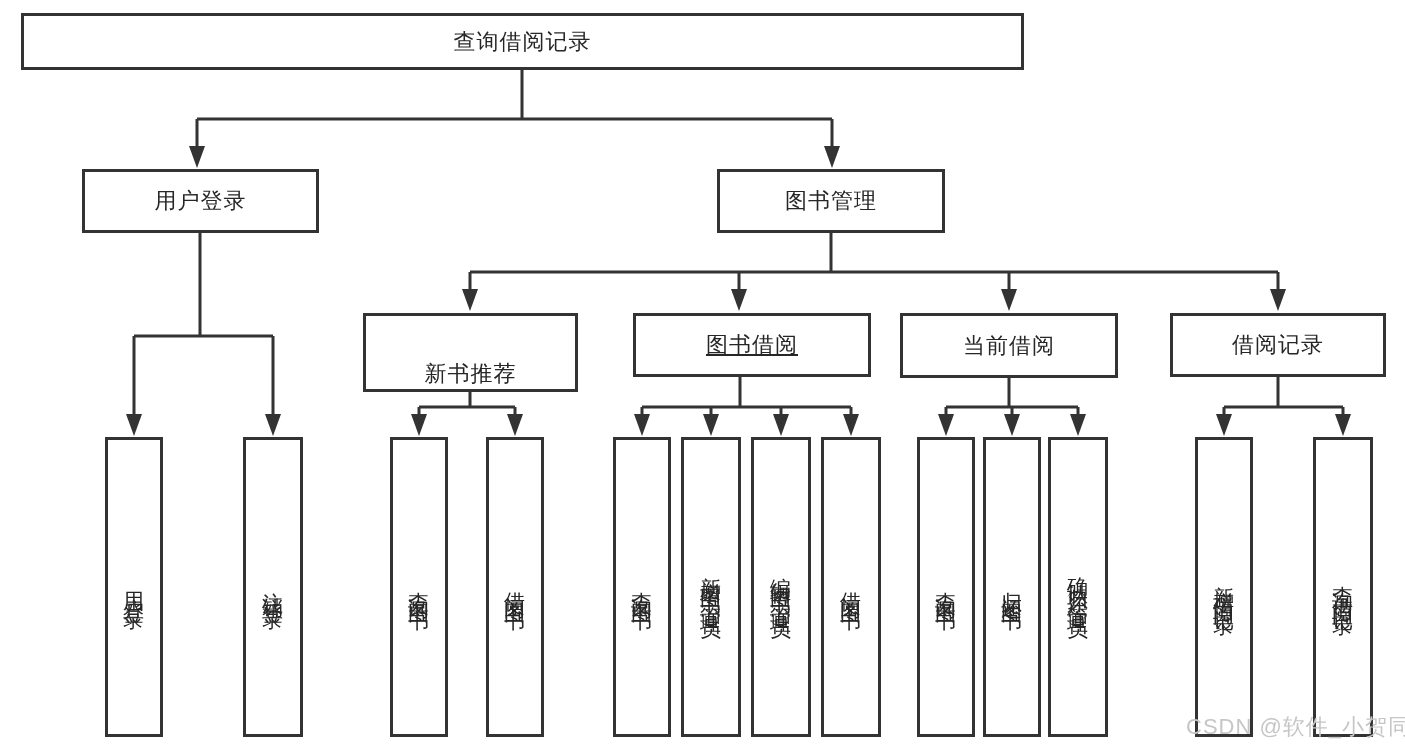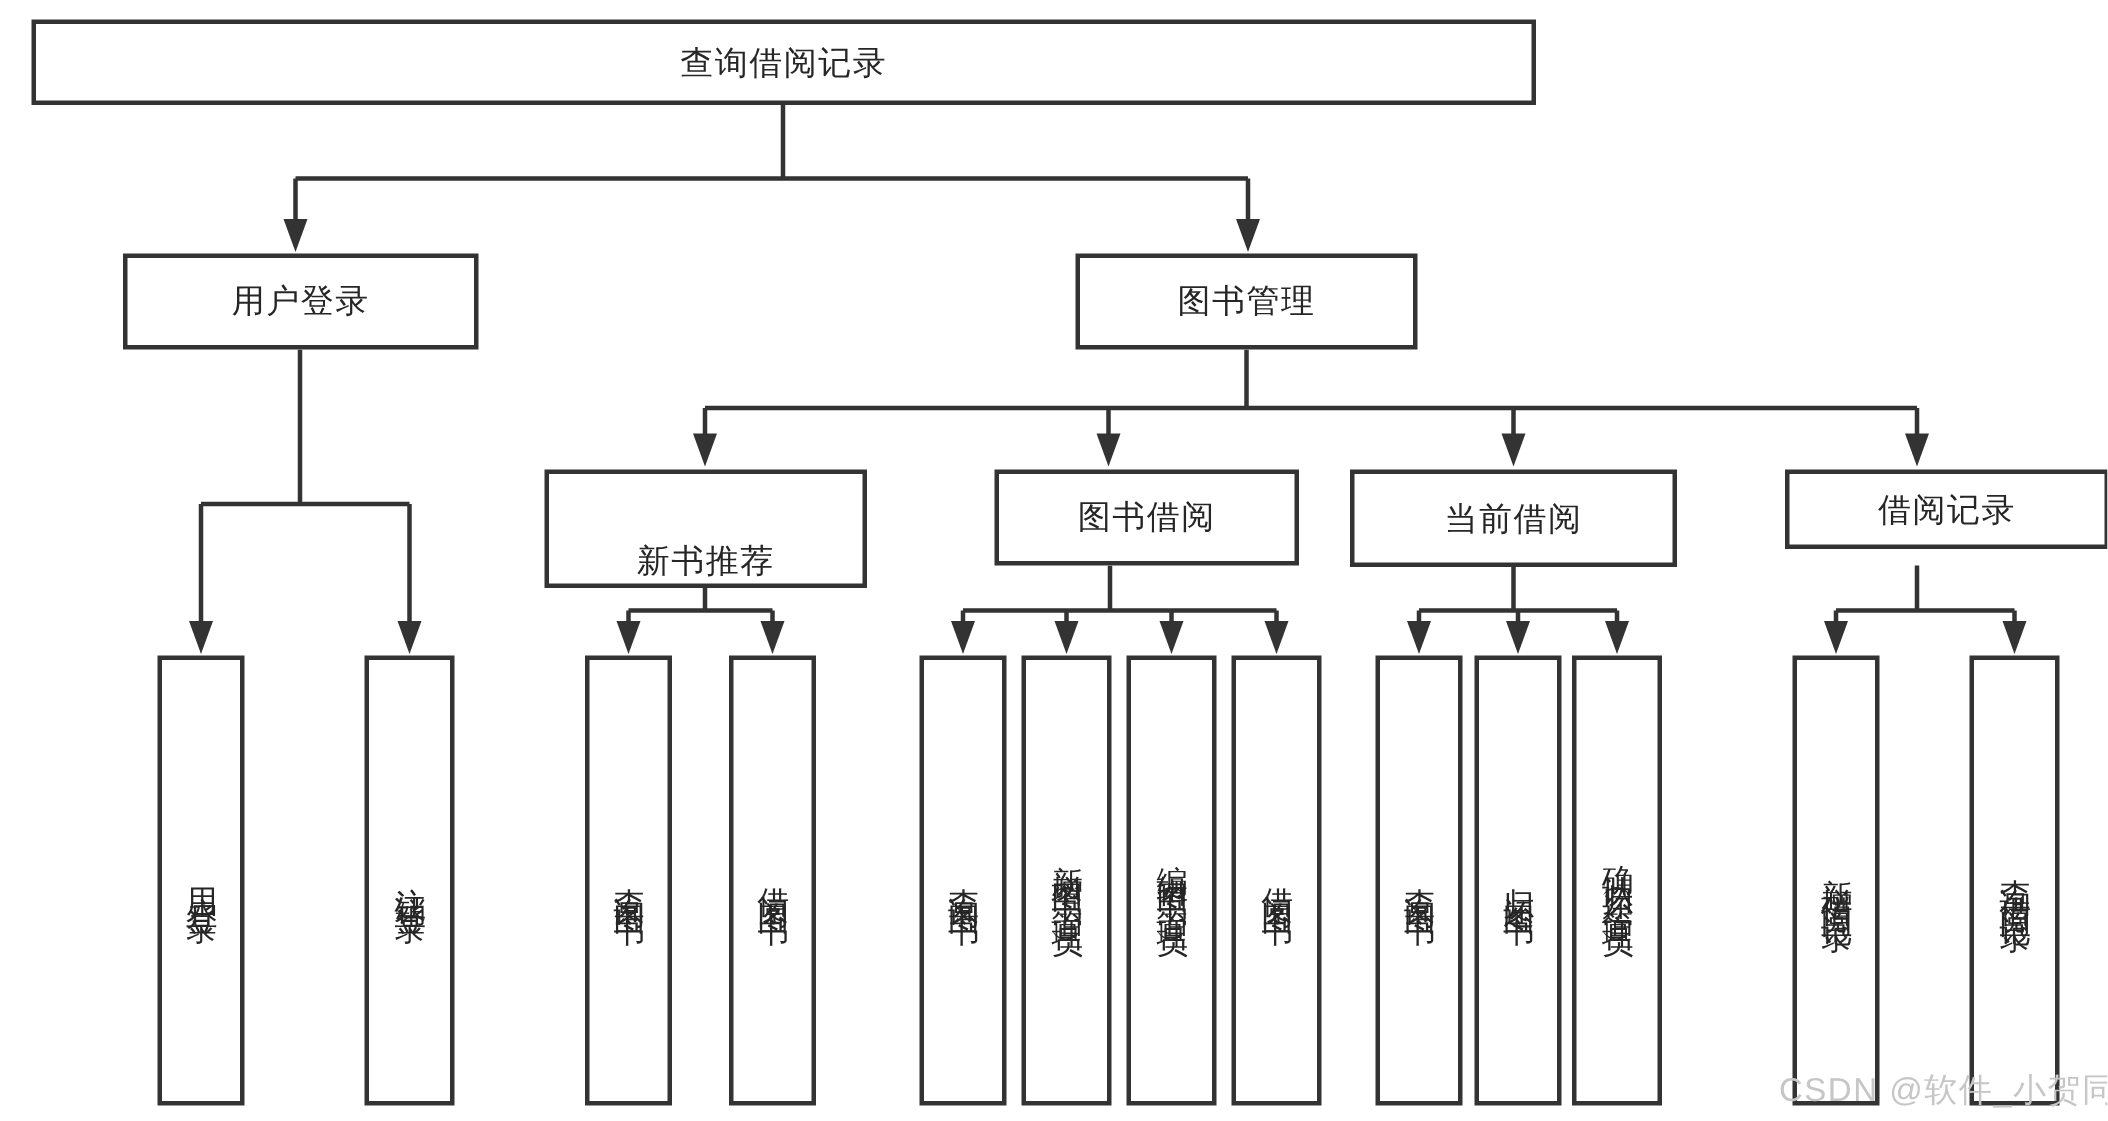--- a/index.html
+++ b/index.html
@@ -40,23 +40,23 @@
     text-orientation:mixed;
     font-size:21px;
     letter-spacing:6px;
     line-height:1;
   }
   
   .pos-root {left:21px;  top:13px;  width:1003px;height:57px;}
   .pos-l2a  {left:82px;  top:169px; width:237px; height:64px;}
   .pos-l2b  {left:717px; top:169px; width:228px; height:64px;}
   .pos-l3a  {left:363px; top:313px; width:215px; height:79px;align-items:flex-end;}
-  .pos-l3b  {left:663px; top:313px; width:203px; height:64px;}
+  .pos-l3b  {left:633px; top:313px; width:238px; height:64px;text-decoration:underline;}
   .pos-l3c  {left:900px; top:313px; width:218px; height:65px;}
-  .pos-l3d  {left:1170px;top:313px; width:216px; height:53px;margin-left:20px;}
+  .pos-l3d  {left:1170px;top:313px; width:216px; height:64px;}
   .pos-leaf1 {left:105px; top:437px;width:58px;height:300px;}
   .pos-leaf2 {left:243px; top:437px;width:60px;height:300px;}
   .pos-leaf3 {left:390px; top:437px;width:58px;height:300px;}
   .pos-leaf4 {left:486px; top:437px;width:58px;height:300px;}
   .pos-leaf5 {left:613px; top:437px;width:58px;height:300px;}
   .pos-leaf6 {left:681px; top:437px;width:60px;height:300px;}
   .pos-leaf7 {left:751px; top:437px;width:60px;height:300px;}
   .pos-leaf8 {left:821px; top:437px;width:60px;height:300px;}
   .pos-leaf9 {left:917px; top:437px;width:58px;height:300px;}
   .pos-leaf10{left:983px; top:437px;width:58px;height:300px;}

